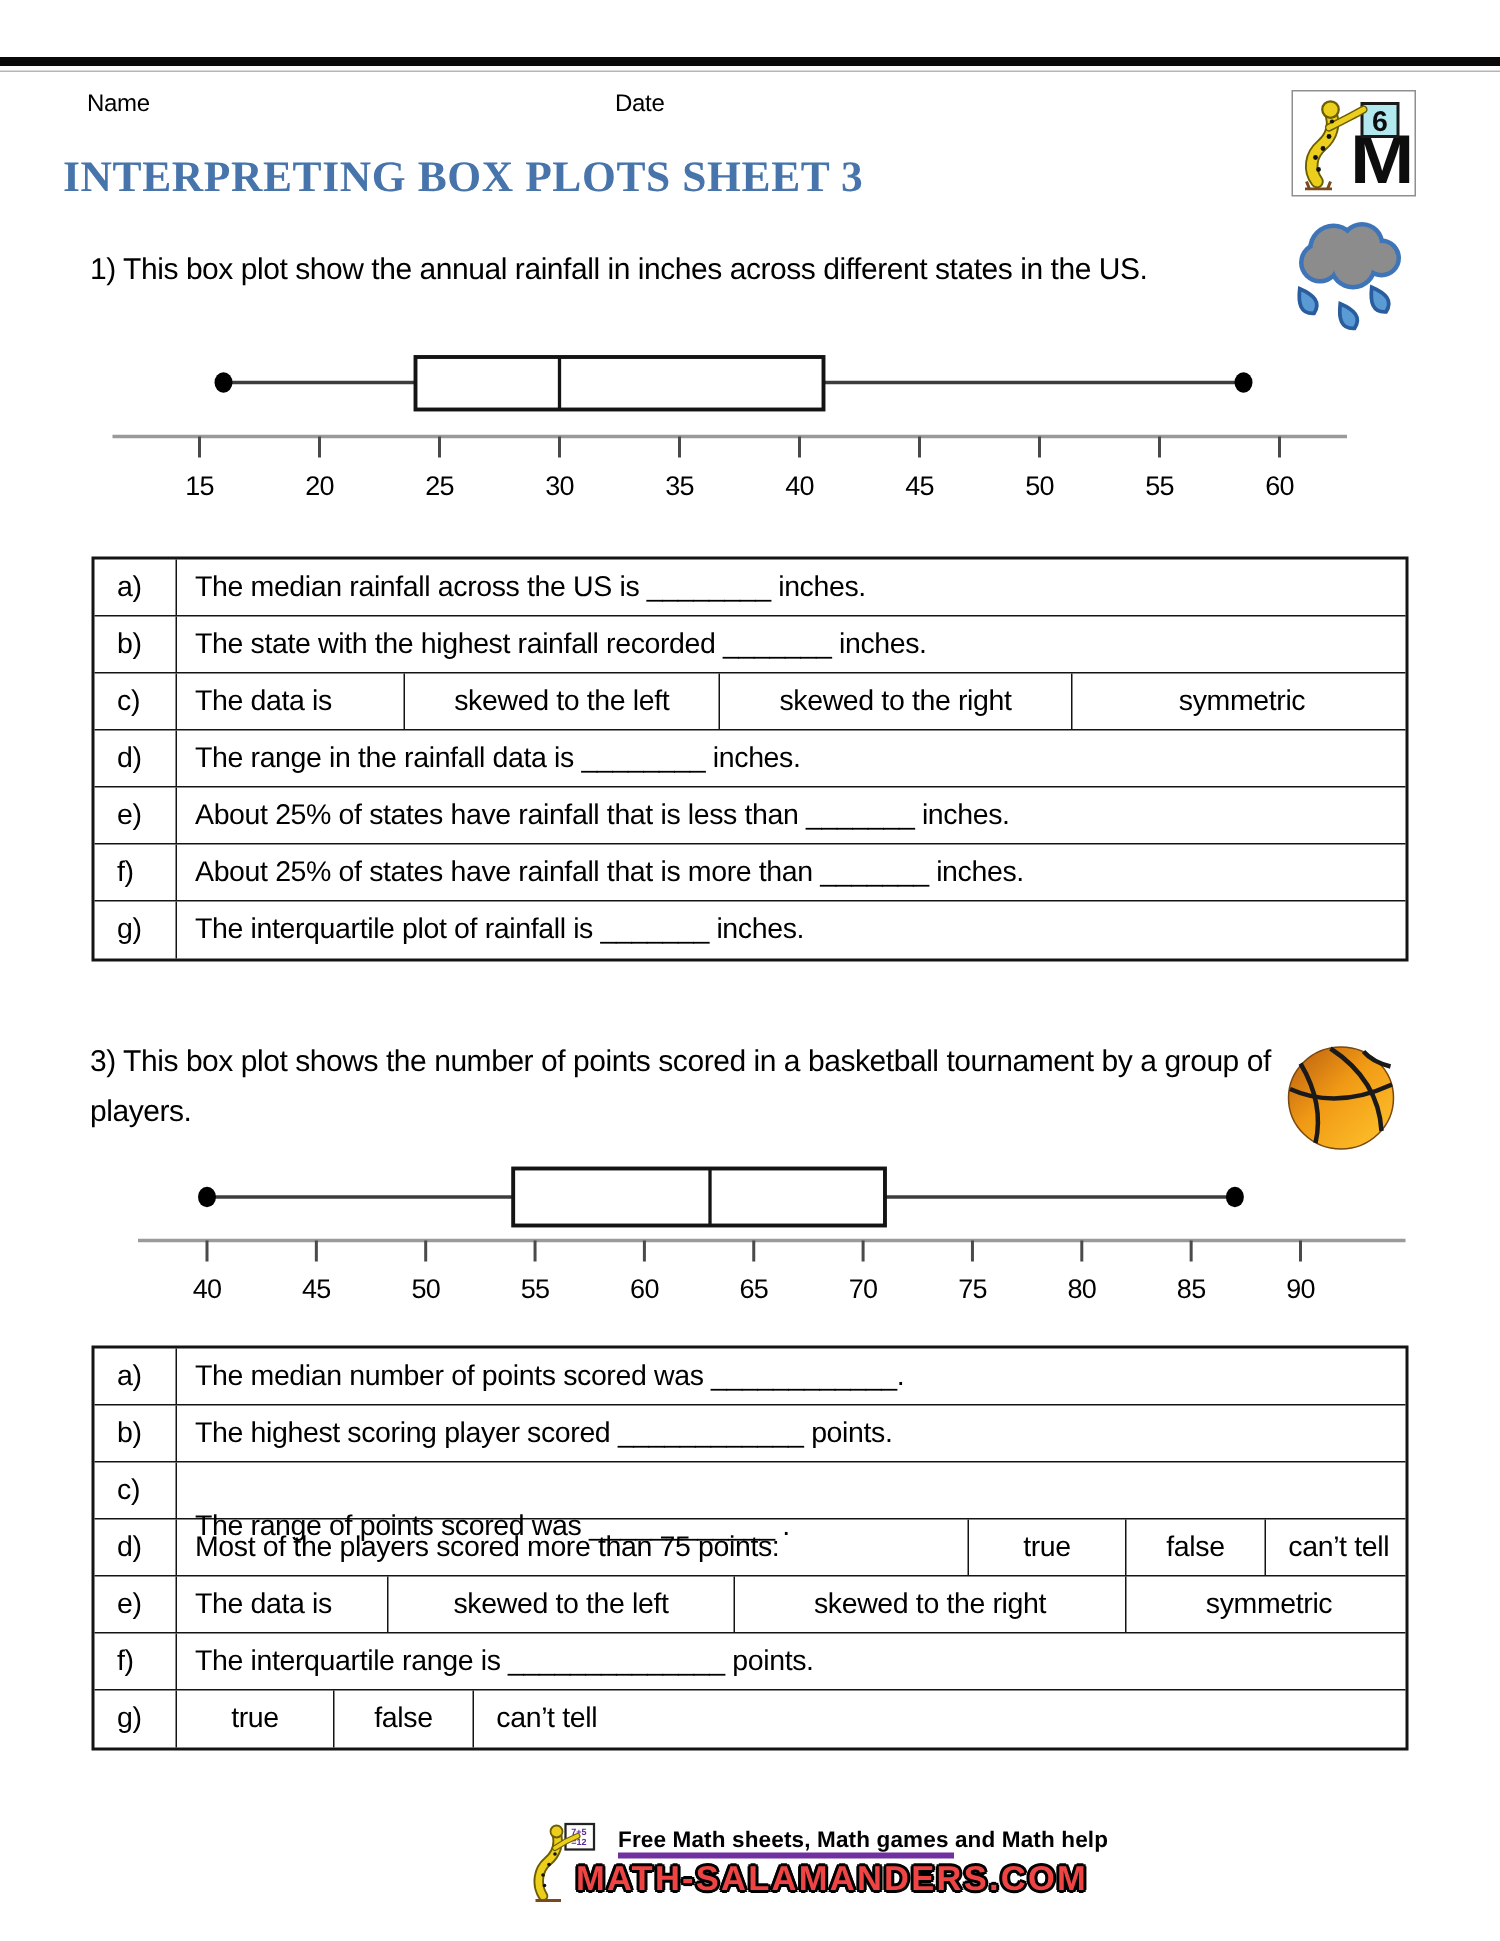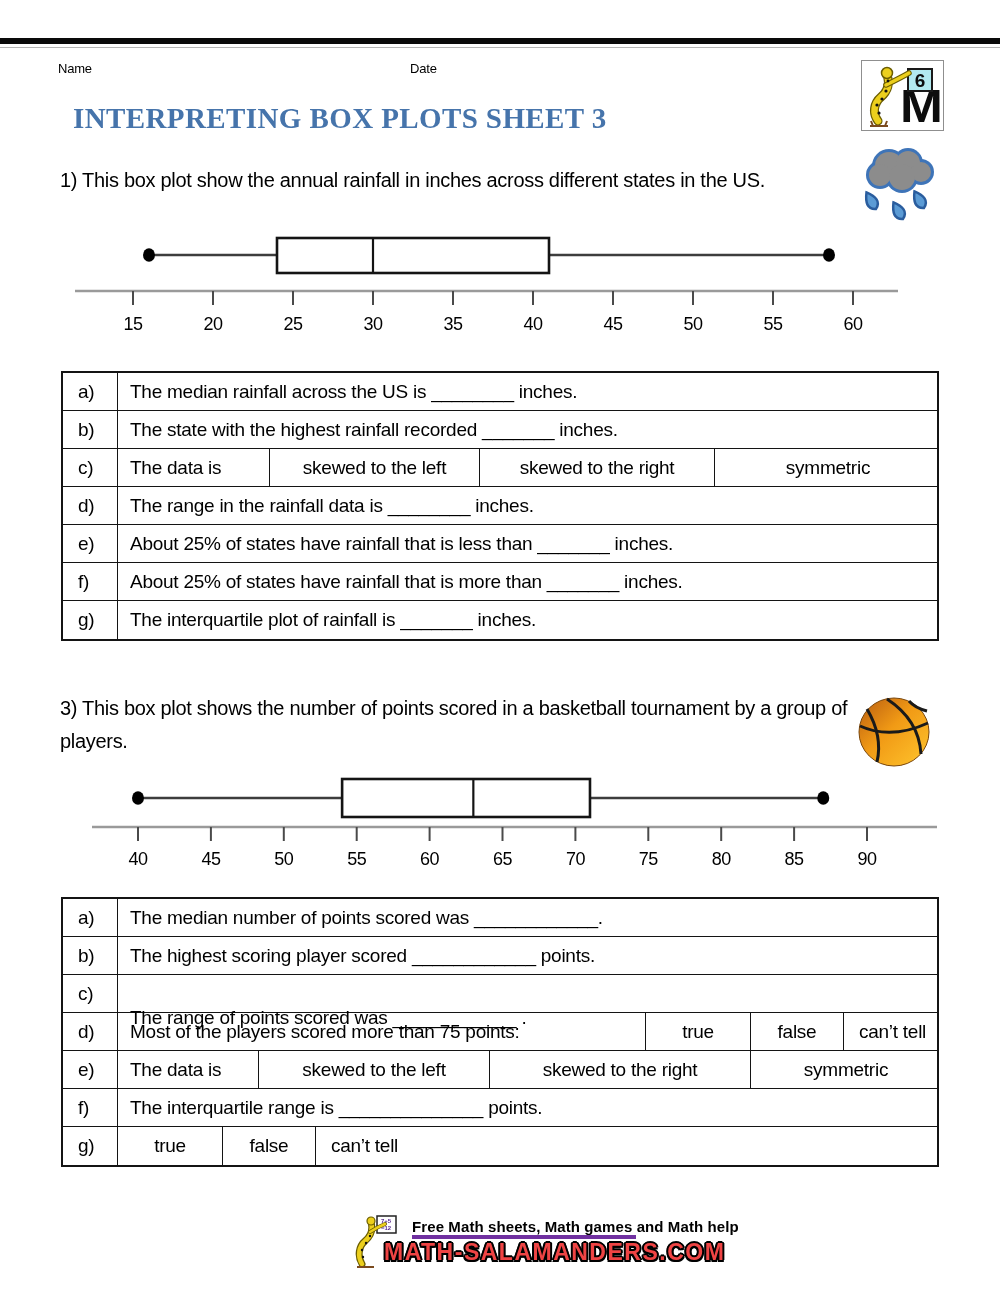--- a/index.html
+++ b/index.html
@@ -3,21 +3,21 @@
 <meta charset="utf-8">
 <style>
   html,body{margin:0;padding:0;}
   body{
     width:1000px;height:1294px;position:relative;background:#fff;color:#000;
     font-family:"Liberation Sans", sans-serif;overflow:hidden;
   }
   .abs{position:absolute;}
   .topbar{left:0;top:38px;width:1000px;height:6px;background:#0a0a0a;}
   .topbar-thin{left:0;top:47px;width:1000px;height:1px;background:#b5b5b5;}
-  .fieldlabel{font-size:13px;letter-spacing:-0.2px;}
+  .fieldlabel{font-size:16px;letter-spacing:-0.2px;}
   .title{
     font-family:"Liberation Serif", serif;font-weight:bold;font-size:29px;
     color:#4674ab;letter-spacing:0.4px;white-space:nowrap;
   }
   .qtext{font-size:20px;letter-spacing:-0.3px;line-height:33px;}
   .logobox{left:861px;top:60px;width:81px;height:69px;border:1.5px solid #8f8f8f;background:#fff;}
   
   .wtable{width:878px;border:2px solid #141414;box-sizing:border-box;background:#fff;}
   .trow{display:flex;height:38px;border-bottom:1.5px solid #141414;box-sizing:border-box;}
   .trow:last-child{border-bottom:none;}
@@ -60,21 +60,21 @@
     <circle cx="25" cy="12" r="5.5" fill="#eccf1d" stroke="#6b5d00" stroke-width="1.5"></circle>
     <circle cx="17" cy="52" r="1.6" fill="#111"></circle>
     <circle cx="15" cy="44" r="1.6" fill="#111"></circle>
     <circle cx="20" cy="38" r="1.6" fill="#111"></circle>
     <circle cx="24" cy="30" r="1.6" fill="#111"></circle>
     <circle cx="26" cy="20" r="1.4" fill="#111"></circle>
     <path d="M8,65 L26,65 M11,65 L9,60 M23,65 L25,60" stroke="#7a4a1e" stroke-width="2" fill="none"></path>
   </svg>
 </div>
 
-<div class="abs title" style="left:73px;top:102px;text-align:center;">INTERPRETING BOX PLOTS SHEET 3</div>
+<div class="abs title" style="left:42px;top:102px;text-align:center;">INTERPRETING BOX PLOTS SHEET 3</div>
 
 <div class="abs qtext" style="left:60px;top:164px;width:800px;">1) This box plot show the annual rainfall in inches across different states in the US.</div>
 
 <svg class="abs" style="left:858px;top:144px;" width="84" height="82" viewBox="0 0 84 82">
   <g>
     <circle cx="31" cy="22" r="17" fill="#3e74b8"></circle>
       <circle cx="50" cy="19" r="15" fill="#3e74b8"></circle>
     <circle cx="63" cy="28" r="13" fill="#3e74b8"></circle>
       <circle cx="22" cy="31" r="14" fill="#3e74b8"></circle>
     <circle cx="44" cy="33" r="16" fill="#3e74b8"></circle>

